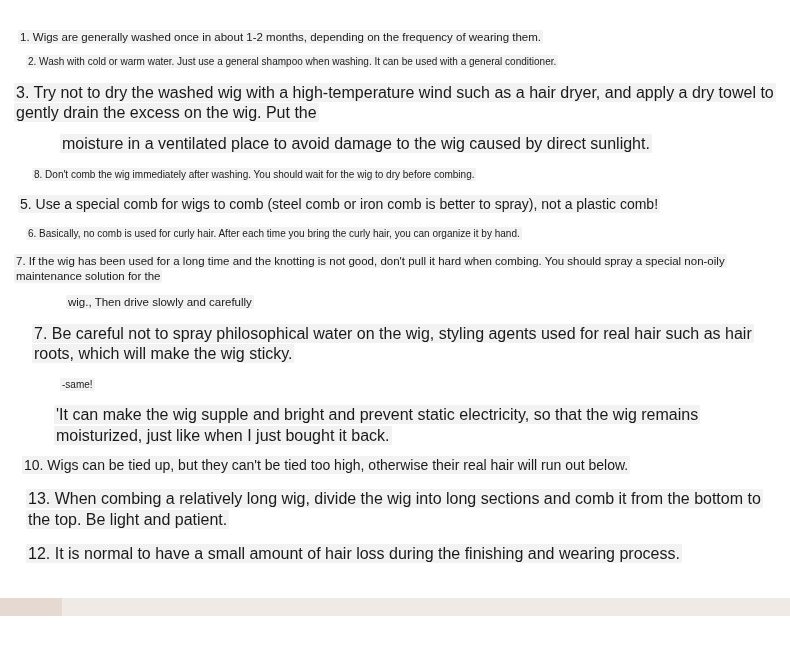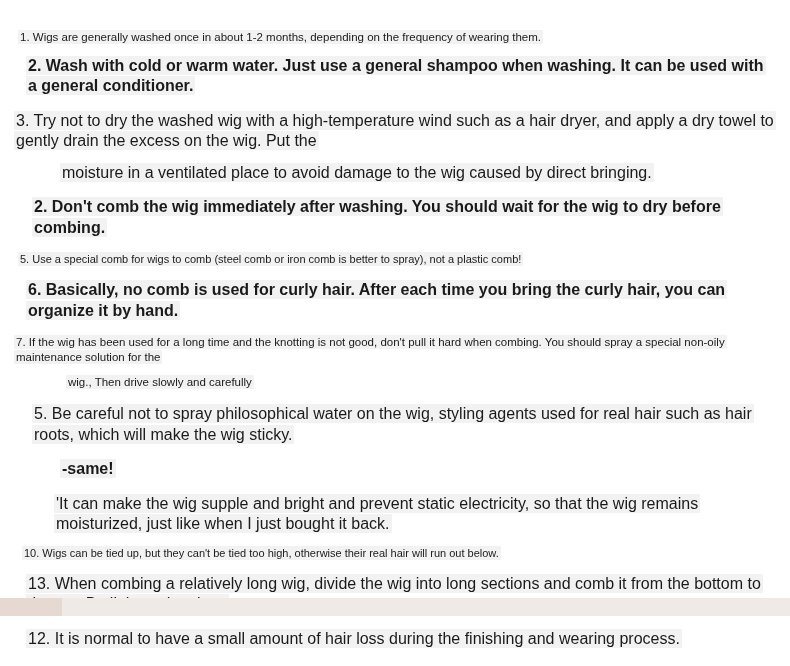--- a/index.html
+++ b/index.html
@@ -29,22 +29,22 @@
   .line span.txt {
     background: #f2f2f2;
     padding: 1px 2px;
     border-radius: 1px;
     box-decoration-break: clone;
     -webkit-box-decoration-break: clone;
   }
   
   .s-xs { font-size: 11.5px; }
   .s-sm { font-size: 16px; }
-  .s-md { font-size: 16px; font-weight: bold; }
-  .s-lg { font-size: 11px; }
+  .s-md { font-size: 10px; }
+  .s-lg { font-size: 14px; }
 
   .indent-0  { padding-left: 0px; }
   .indent-1  { padding-left: 4px; }
   .indent-2  { padding-left: 8px; }
   .indent-3  { padding-left: 12px; }
   .indent-4  { padding-left: 18px; }
   .indent-5  { padding-left: 40px; }
   .indent-6  { padding-left: 46px; }
   .indent-7  { padding-left: 52px; }
 
@@ -69,27 +69,27 @@
   }
 </style>
 </head>
 <body>
 
 <div class="page">
   <div id="lines-container">
       <p class="line s-xs indent-1 gap-sm"><span class="txt">1. Wigs are generally washed once in about 1-2 months, depending on the frequency of wearing them.</span></p>
       <p class="line s-md indent-3 gap-md"><span class="txt">2. Wash with cold or warm water. Just use a general shampoo when washing. It can be used with a general conditioner.</span></p>
       <p class="line s-sm indent-0 gap-sm"><span class="txt">3. Try not to dry the washed wig with a high-temperature wind such as a hair dryer, and apply a dry towel to gently drain the excess on the wig. Put the</span></p>
-      <p class="line s-sm indent-6 gap-md"><span class="txt">moisture in a ventilated place to avoid damage to the wig caused by direct bringing.</span></p>
-      <p class="line s-md indent-4 gap-md"><span class="txt">2. Don't comb the wig immediately after washing. You should wait for the wig to dry before combing.</span></p>
+      <p class="line s-sm indent-6 gap-md"><span class="txt">moisture in a ventilated place to avoid damage to the wig caused by direct sunlight.</span></p>
+      <p class="line s-md indent-4 gap-md"><span class="txt">8. Don't comb the wig immediately after washing. You should wait for the wig to dry before combing.</span></p>
       <p class="line s-lg indent-1 gap-md"><span class="txt">5. Use a special comb for wigs to comb (steel comb or iron comb is better to spray), not a plastic comb!</span></p>
       <p class="line s-md indent-3 gap-md"><span class="txt">6. Basically, no comb is used for curly hair. After each time you bring the curly hair, you can organize it by hand.</span></p>
       <p class="line s-xs indent-0 gap-sm"><span class="txt">7. If the wig has been used for a long time and the knotting is not good, don't pull it hard when combing. You should spray a special non-oily maintenance solution for the</span></p>
       <p class="line s-xs indent-7 gap-md"><span class="txt">wig., Then drive slowly and carefully</span></p>
-      <p class="line s-sm indent-4 gap-md"><span class="txt">5. Be careful not to spray philosophical water on the wig, styling agents used for real hair such as hair roots, which will make the wig sticky.</span></p>
+      <p class="line s-sm indent-4 gap-md"><span class="txt">7. Be careful not to spray philosophical water on the wig, styling agents used for real hair such as hair roots, which will make the wig sticky.</span></p>
       <p class="line s-md indent-6 gap-md"><span class="txt">-same!</span></p>
       <p class="line s-sm indent-5 gap-sm"><span class="txt">'It can make the wig supple and bright and prevent static electricity, so that the wig remains moisturized, just like when I just bought it back.</span></p>
       <p class="line s-lg indent-2 gap-md"><span class="txt">10. Wigs can be tied up, but they can't be tied too high, otherwise their real hair will run out below.</span></p>
       <p class="line s-sm indent-3 gap-md"><span class="txt">13. When combing a relatively long wig, divide the wig into long sections and comb it from the bottom to the top. Be light and patient.</span></p>
       <p class="line s-sm indent-3 gap-md"><span class="txt">12. It is normal to have a small amount of hair loss during the finishing and wearing process.</span></p>
     </div>
   <div class="footer-bar">
     <div class="footer-accent"></div>
   </div>
 </div>

